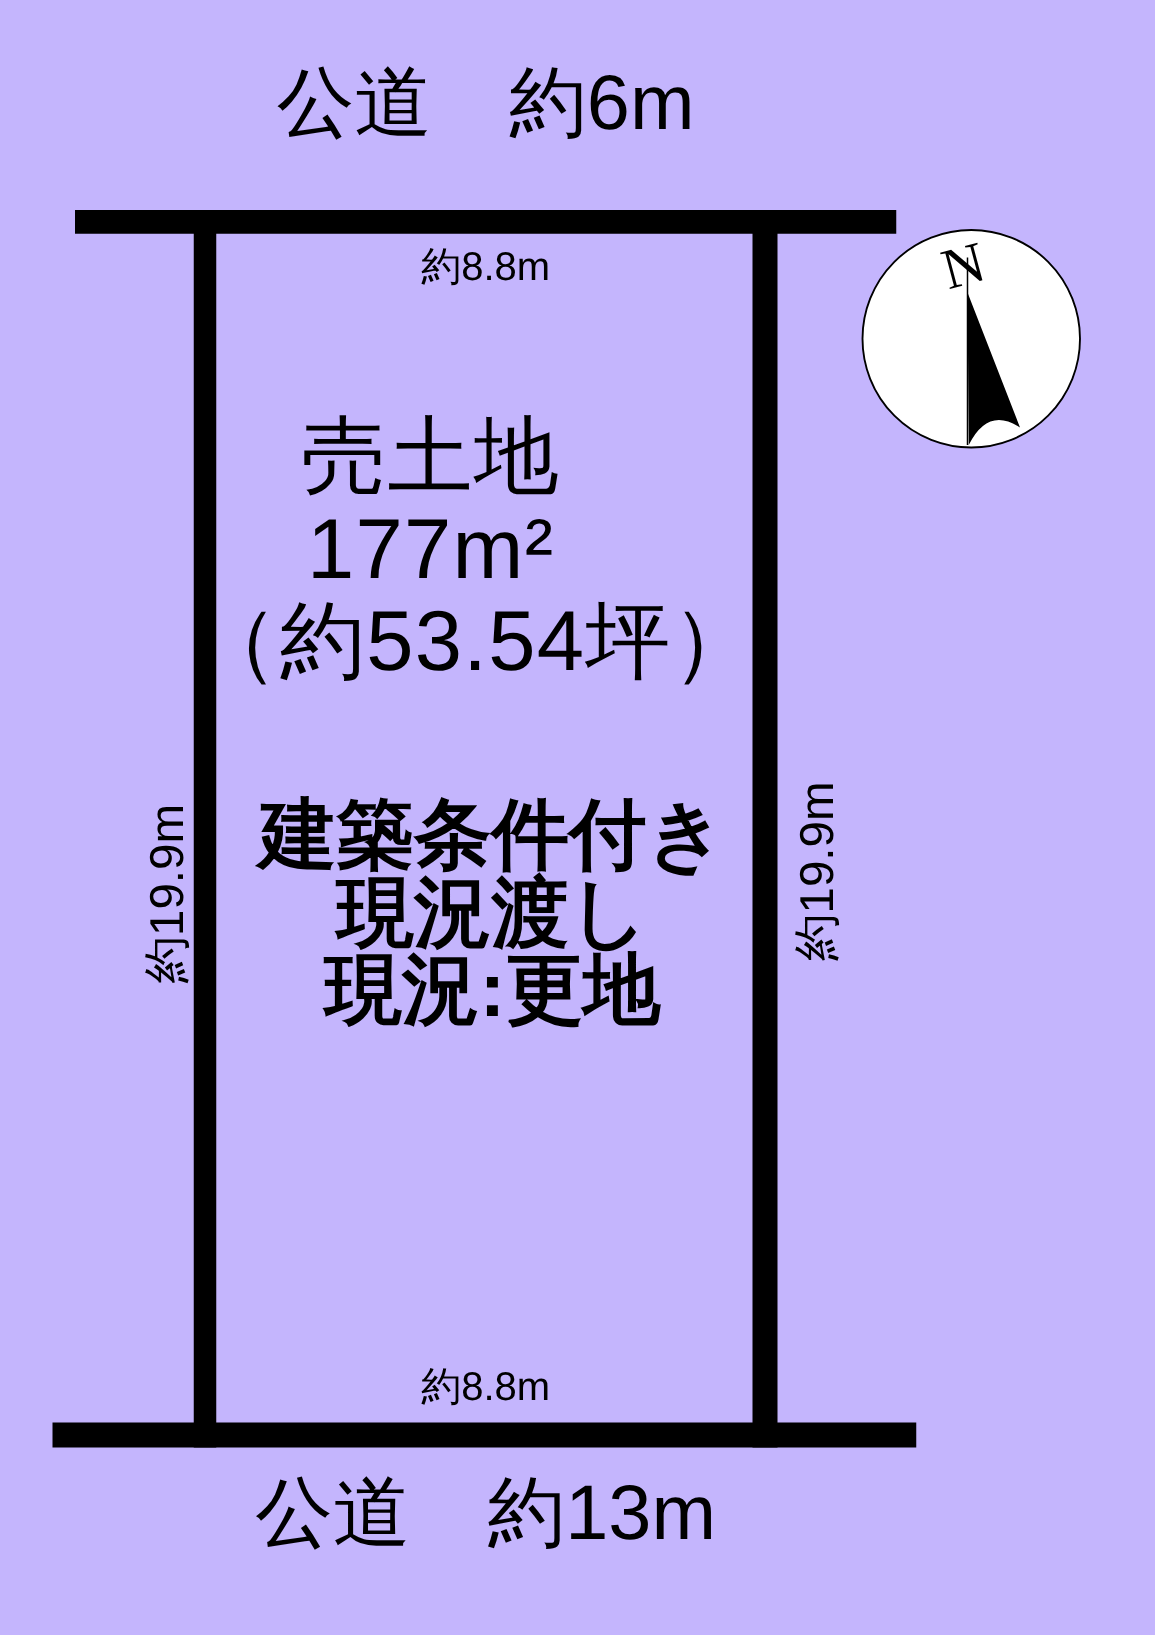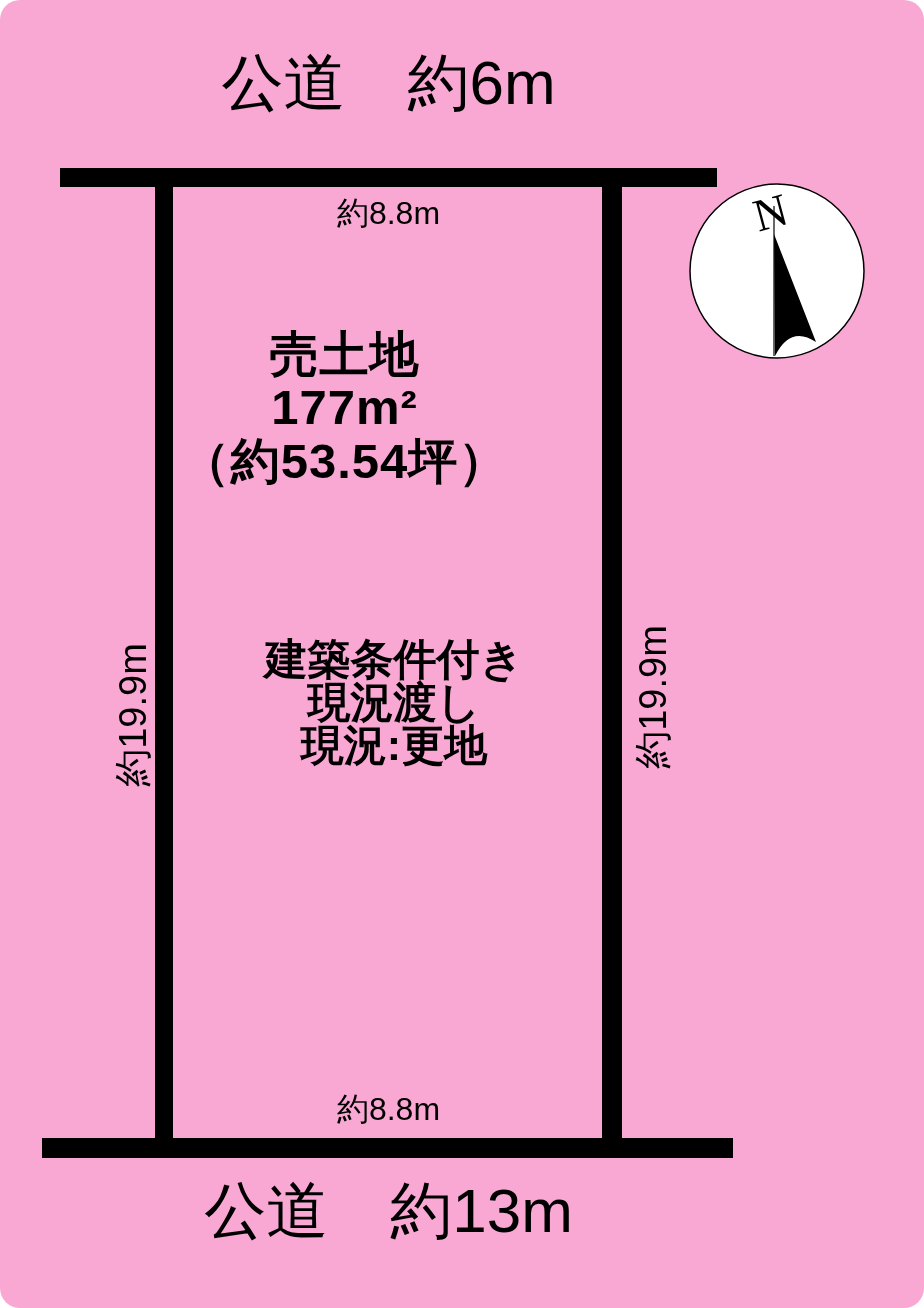--- a/index.html
+++ b/index.html
@@ -1,24 +1,23 @@
 <!DOCTYPE html>
 <html><head>
 <meta charset="utf-8">
 <style>
   html, body { margin: 0; padding: 0; background: #fff; }
   .canvas {
     position: relative;
     width: 924px;
     height: 1308px;
-    background: #f9a8d4;
+    background: #c4b5fd;
     color: #000000;
     font-family: "Liberation Sans", "DejaVu Sans", sans-serif;
     overflow: hidden;
-    border-radius: 20px;
   }
   .bar { position: absolute; background: #000000; }
 
   .centered { text-align: center; }
 
   .road-label {
     position: absolute;
     left: 155px;
     width: 467px;
     font-size: 62px;
@@ -44,32 +43,32 @@
     font-size: 38px;
     font-weight: 500;
     transform: rotate(-90deg);
     white-space: nowrap;
   }
   .title-block {
     position: absolute;
     left: 155px;
     width: 379px;
     top: 328px;
-    font-size: 49px;
-    font-weight: 700;
+    font-size: 68px;
+    font-weight: 400;
     line-height: 1.09;
     letter-spacing: 1px;
     white-space: nowrap;
   }
   .notes-block {
     position: absolute;
     left: 155px;
     width: 478px;
     top: 638px;
-    font-size: 43px;
+    font-size: 62px;
     font-weight: 900;
     line-height: 1.0;
     white-space: nowrap;
   }
   .compass-svg { position: absolute; left: 688px; top: 182px; }
 </style>
 </head>
 <body>
 
 <div class="canvas">

